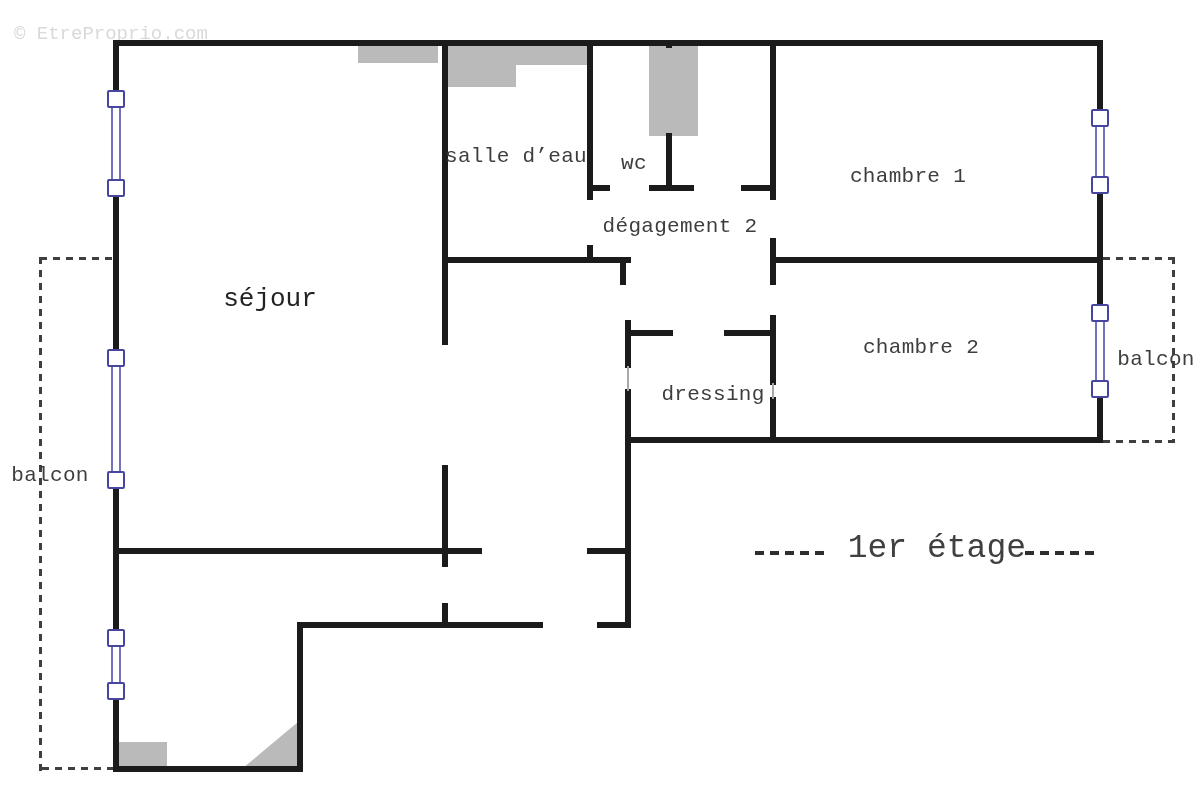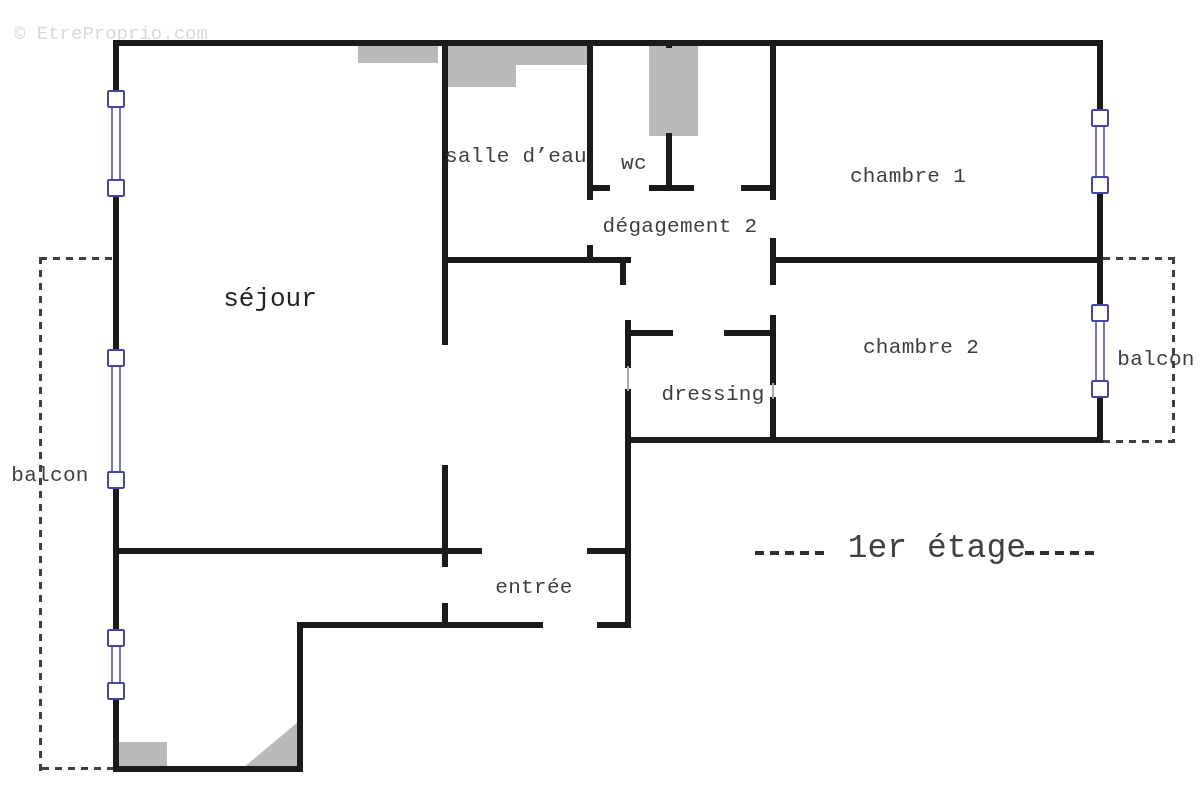--- a/index.html
+++ b/index.html
@@ -124,21 +124,20 @@
 
   <div class="lbl-big" style="left:190px;top:284px;width:160px;">séjour</div>
   <div class="lbl" style="left:436px;top:145px;width:160px;">salle d’eau</div>
   <div class="lbl" style="left:594px;top:152px;width:80px;">wc</div>
   <div class="lbl" style="left:828px;top:165px;width:160px;">chambre 1</div>
   <div class="lbl" style="left:590px;top:215px;width:180px;">dégagement 2</div>
   <div class="lbl" style="left:841px;top:336px;width:160px;">chambre 2</div>
   <div class="lbl" style="left:633px;top:383px;width:160px;">dressing</div>
   <div class="lbl" style="left:0px;top:464px;width:100px;">balcon</div>
   <div class="lbl" style="left:1106px;top:348px;width:100px;">balcon</div>
-  <div class="lbl" style="left:454px;top:576px;width:160px;">entrée</div>
 
   <div>
     <div class="ldash" style="left:755px;top:551px;width:73px;"></div>
     <div class="floor" style="left:826px;top:530px;width:200px;">1er étage</div>
     <div class="ldash" style="left:1025px;top:551px;width:73px;"></div>
   </div>
 
 </div>
 
 </body></html>

